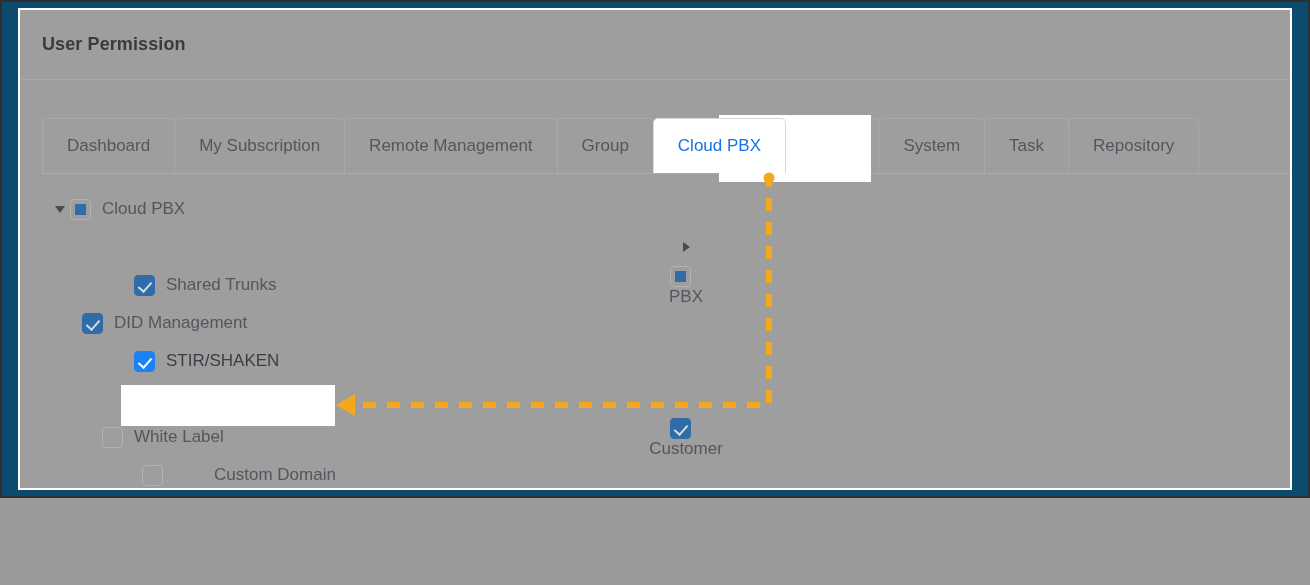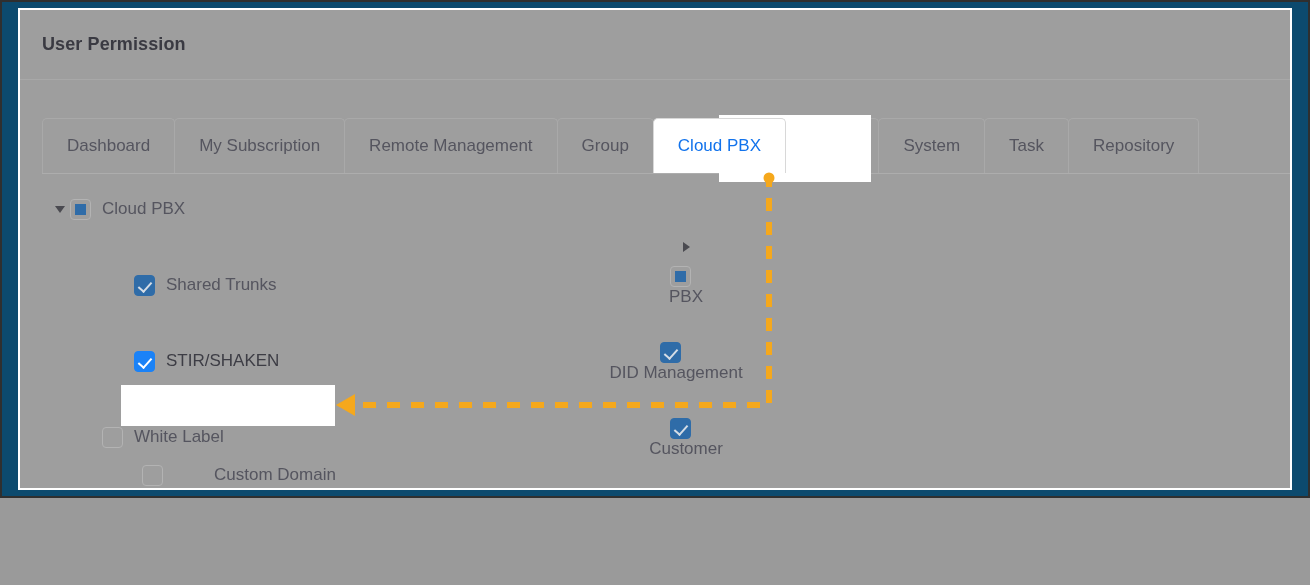--- a/index.html
+++ b/index.html
@@ -269,21 +269,21 @@
           <span class="cbox indeterminate"></span>
           <span class="tree-label">PBX</span>
         </div>
         <div class="tree-row" style="padding-left: 94px;">
           <span class="twisty blank">
             <i></i>
           </span>
           <span class="cbox checked"></span>
           <span class="tree-label">Shared Trunks</span>
         </div>
-        <div class="tree-row" style="padding-left: 42px; flex-direction: column;">
+        <div class="tree-row" style="padding-left: 42px;">
           <span class="twisty blank">
             <i></i>
           </span>
           <span class="cbox checked"></span>
           <span class="tree-label">DID Management</span>
         </div>
         <div class="tree-row highlight" style="padding-left: 94px;">
           <span class="twisty blank">
             <i></i>
           </span>

